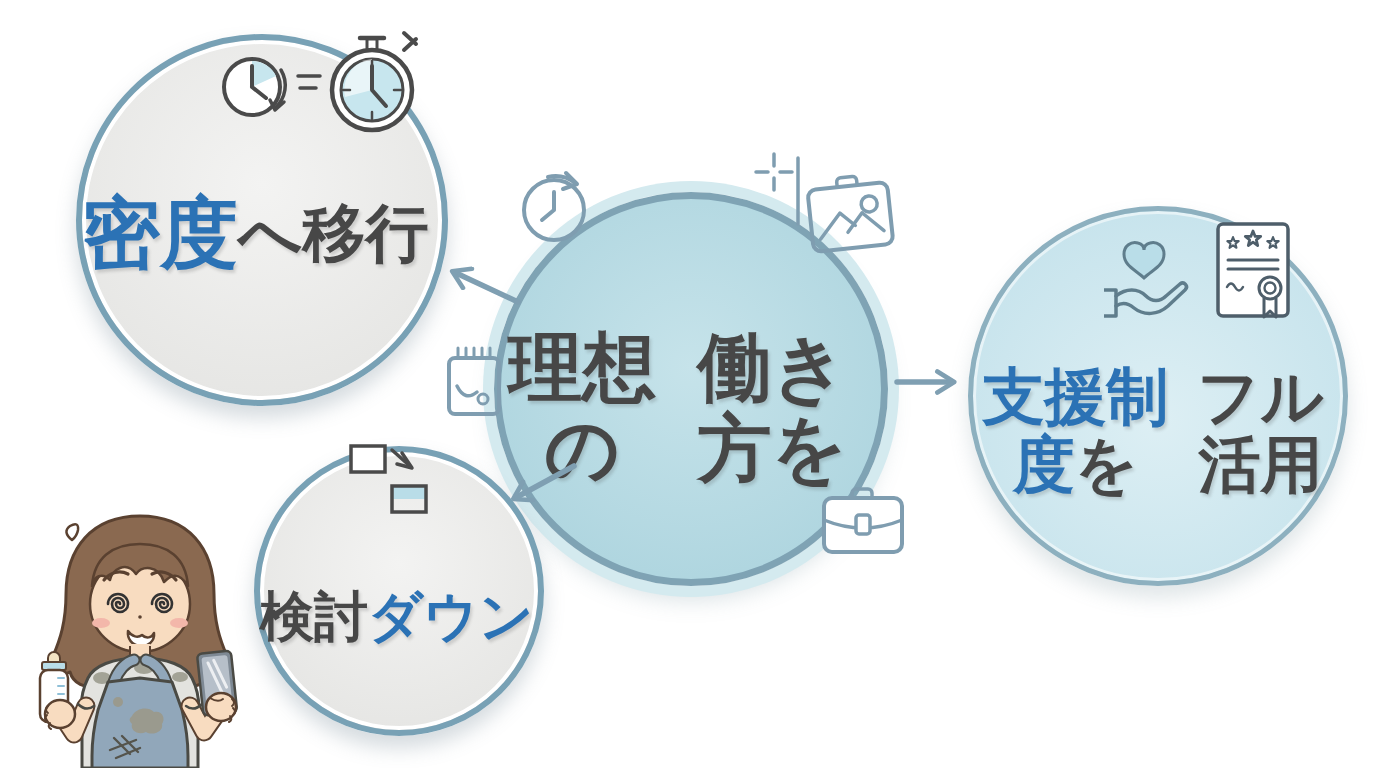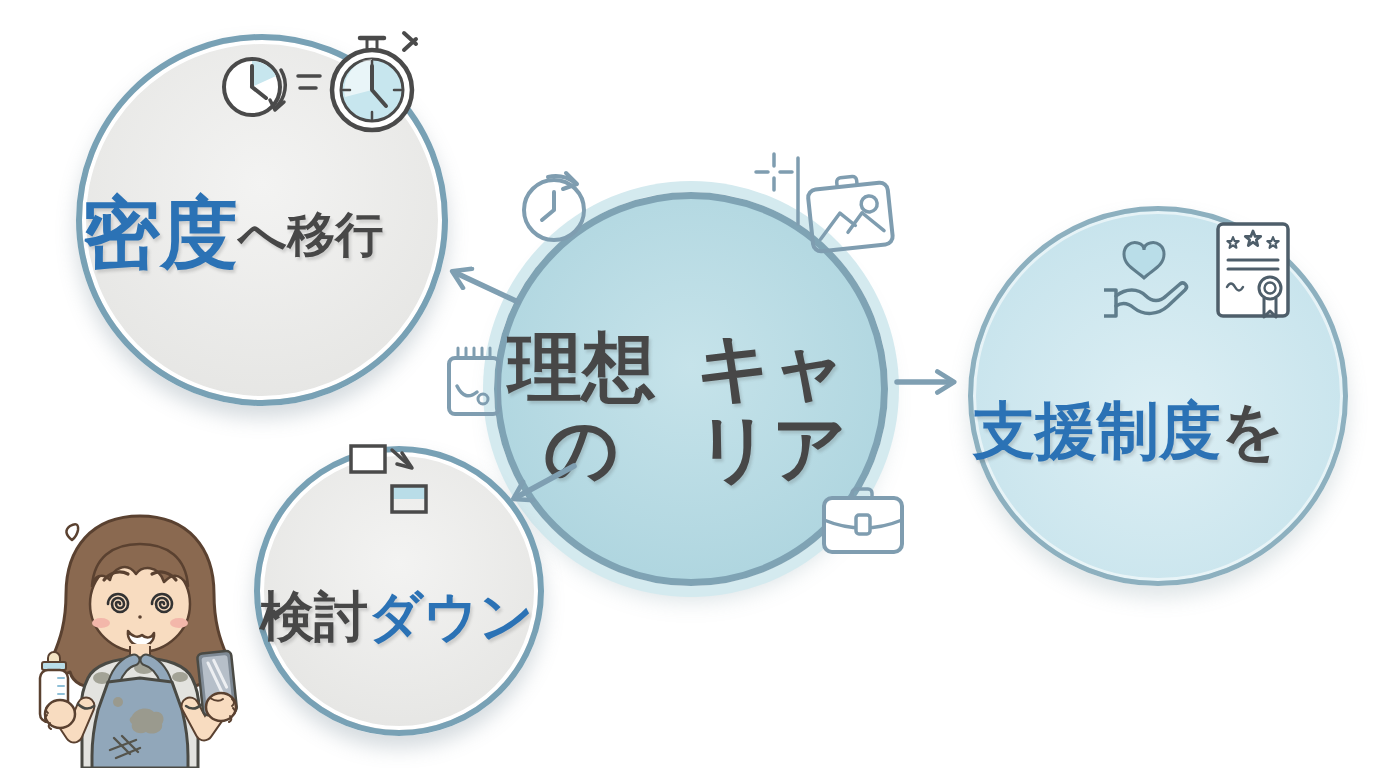--- a/index.html
+++ b/index.html
@@ -39,41 +39,42 @@
     background:radial-gradient(circle at 50% 40%,#f3f3f2,#e6e6e4 78%);
     border:6px solid #78a1b5;
     box-shadow:inset 0 0 0 4px #ffffff,0 12px 20px rgba(115,135,148,.30);
     padding-top:52px;
   }
   .ln{display:block;line-height:1.1;text-shadow:2px 3px 3px rgba(60,60,60,.18);}
   .blue{color:#2b72b5;}
   .dark{color:#474747;}
   .fs78{font-size:78px;}
   .fs74{font-size:74px;}
-  .fs68{font-size:48px;}
+  .fs68{font-size:63px;}
   .fs62{font-size:62px;}
   .fs54{font-size:54px;}
   svg.abs{position:absolute;overflow:visible;}
   #arrow-layer{left:0;top:0;width:1376px;height:768px;pointer-events:none;}
 </style>
 </head>
 <body>
 
 <div class="circle" id="c-topleft">
   <span class="ln blue fs78">密度</span>
   <span class="ln dark fs68">へ移行</span>
 </div>
 
 <div class="circle" id="c-center">
   <span class="ln dark fs74">理想の</span>
-  <span class="ln dark fs74">キャリア</span>
+  <span class="ln dark fs74">働き方を</span>
 </div>
 
 <div class="circle" id="c-right">
   <span class="ln fs62"><span class="blue">支援制度</span><span class="dark">を</span></span>
+  <span class="ln dark fs62">フル活用</span>
 </div>
 
 <div class="circle" id="c-bottomleft">
   <span class="ln dark fs54">検討</span>
   <span class="ln blue fs54">ダウン</span>
 </div>
 
 <svg class="abs" id="arrow-layer">
   <defs>
     <marker id="chev" viewBox="0 0 12 12" refX="8" refY="6" markerWidth="4.6" markerHeight="4.6" orient="auto" markerUnits="strokeWidth">

